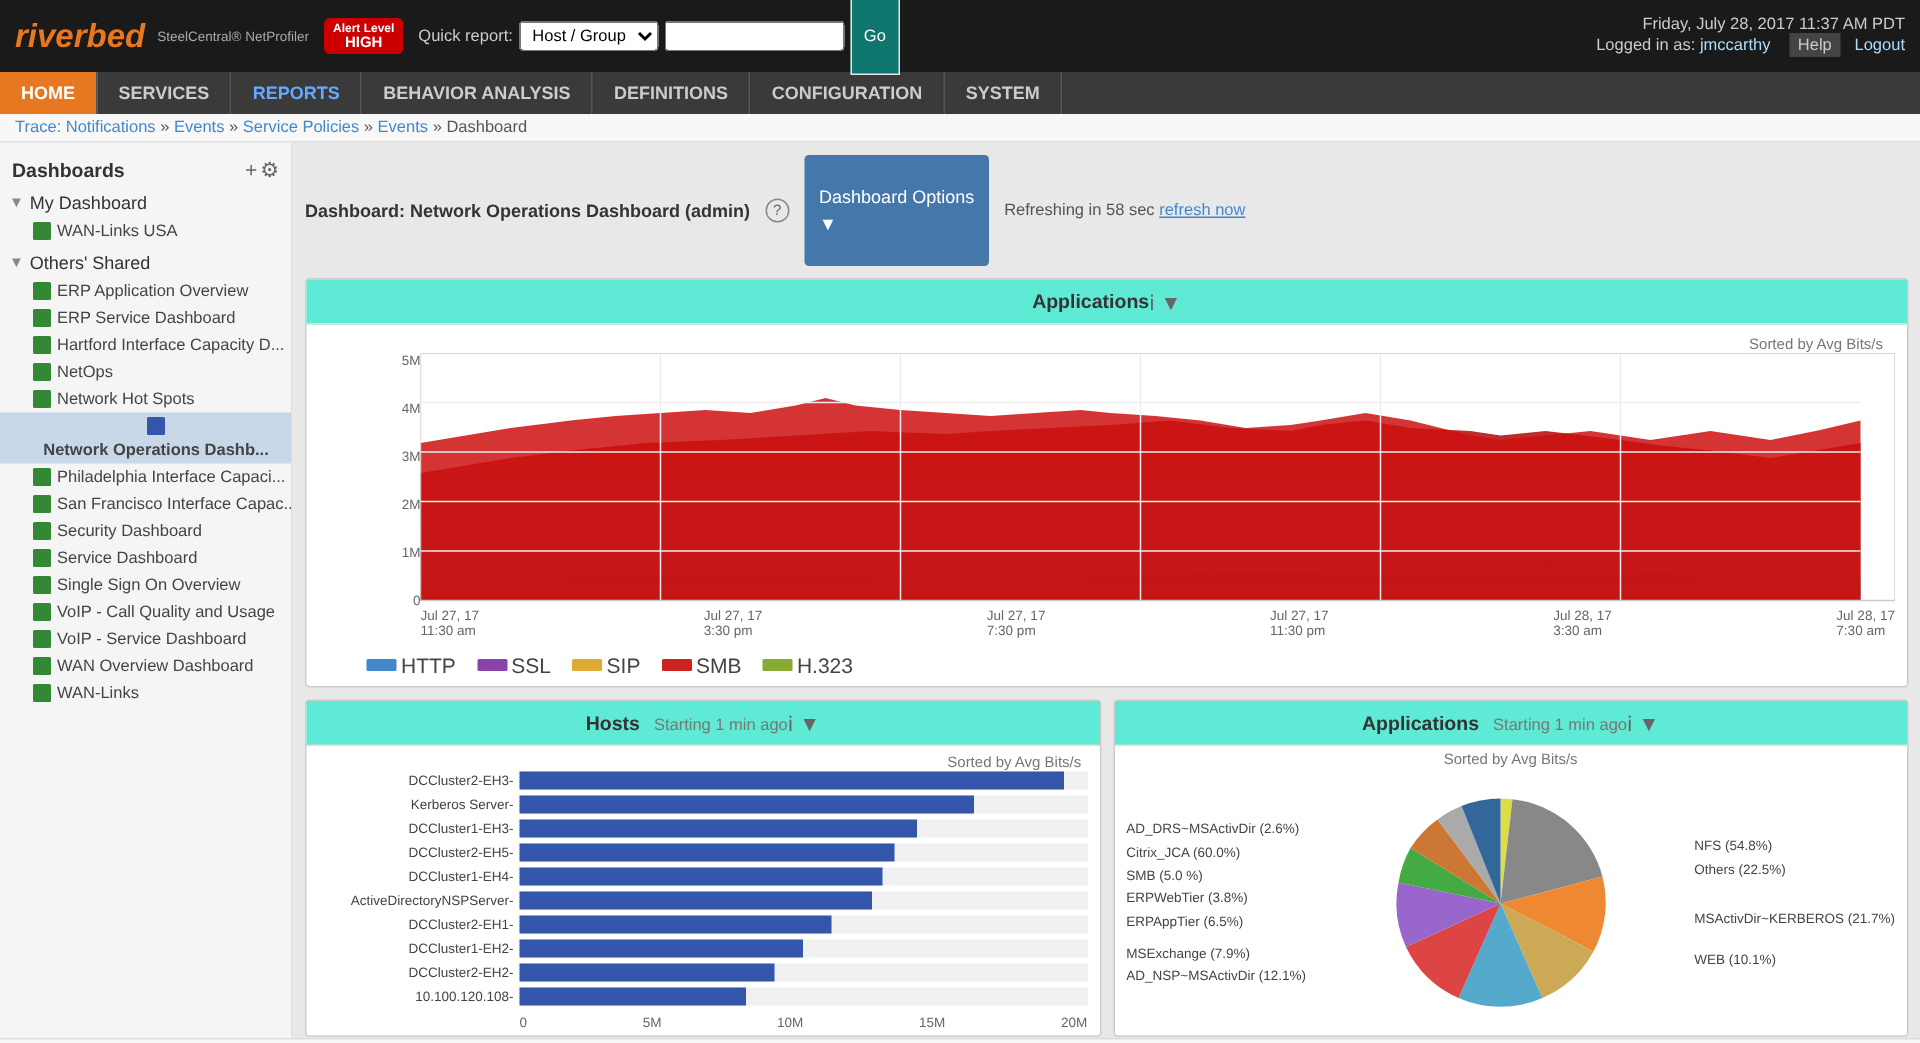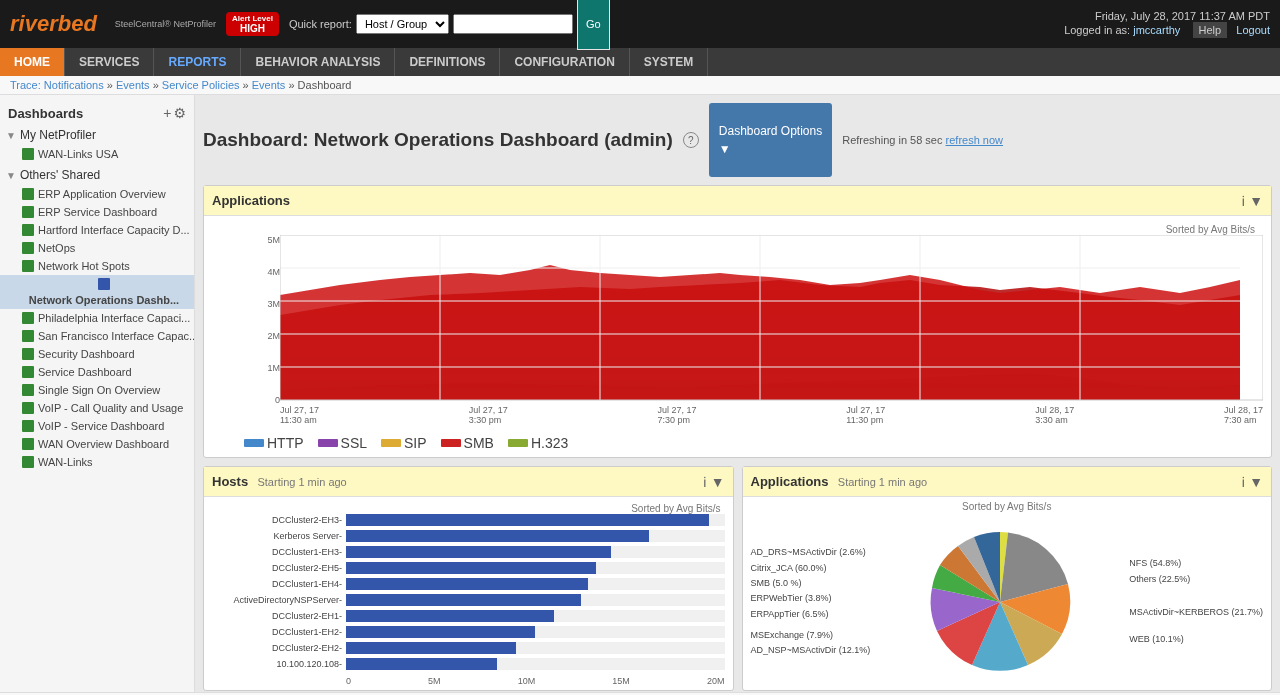--- a/index.html
+++ b/index.html
@@ -8,21 +8,21 @@
     
     #topbar {
       background: #1a1a1a;
       display: flex;
       align-items: center;
       justify-content: space-between;
       padding: 4px 10px;
       height: 48px;
     }
     #topbar-left { display: flex; align-items: center; gap: 10px; }
-    #logo-area { display: flex; align-items: center; gap: 18px; }
+    #logo-area { display: flex; align-items: center; gap: 8px; }
     #logo-text { color: #e87722; font-size: 22px; font-weight: bold; font-style: italic; }
     #logo-sub { color: #aaa; font-size: 9px; line-height: 1.2; }
     #alert-badge {
       background: #cc0000;
       color: white;
       border-radius: 4px;
       padding: 2px 6px;
       font-size: 10px;
       font-weight: bold;
       display: flex;
@@ -129,21 +129,21 @@
 
     
     #dashboard-header {
       display: flex;
       align-items: center;
       gap: 10px;
       margin-bottom: 8px;
       flex-wrap: wrap;
     }
     #dashboard-title {
-      font-size: 19px;
+      font-size: 12px;
       font-weight: bold;
       color: #333;
     }
     #help-icon {
       width: 16px;
       height: 16px;
       border-radius: 50%;
       border: 1px solid #888;
       display: flex;
       align-items: center;
@@ -169,26 +169,26 @@
     #refresh-info a { color: #4488cc; }
 
     
     .panel {
       background: white;
       border: 1px solid #ccc;
       border-radius: 3px;
       margin-bottom: 8px;
     }
     .panel-header {
-      background: #fef9c3;
+      background: #5eead4;
       border-bottom: 1px solid #ddd;
       padding: 5px 8px;
       display: flex;
       align-items: center;
-      justify-content: space-between;
+      justify-content: center;
     }
     .panel-title {
       font-size: 13px;
       font-weight: bold;
       color: #333;
     }
     .panel-title-sub {
       font-size: 11px;
       color: #777;
       margin-left: 6px;
@@ -366,21 +366,21 @@
       <span id="sidebar-title">Dashboards</span>
       <div id="sidebar-actions">
         <span>+</span>
         <span>⚙</span>
       </div>
     </div>
 
     <div class="sidebar-section">
       <div class="sidebar-section-header">
         <span class="section-icon">▼</span>
-        <span>My NetProfiler</span>
+        <span>My Dashboard</span>
       </div>
       <div class="sidebar-item">
         <div class="item-icon green"></div>
         <span>WAN-Links USA</span>
       </div>
     </div>
 
     <div class="sidebar-section">
       <div class="sidebar-section-header">
         <span class="section-icon">▼</span>

